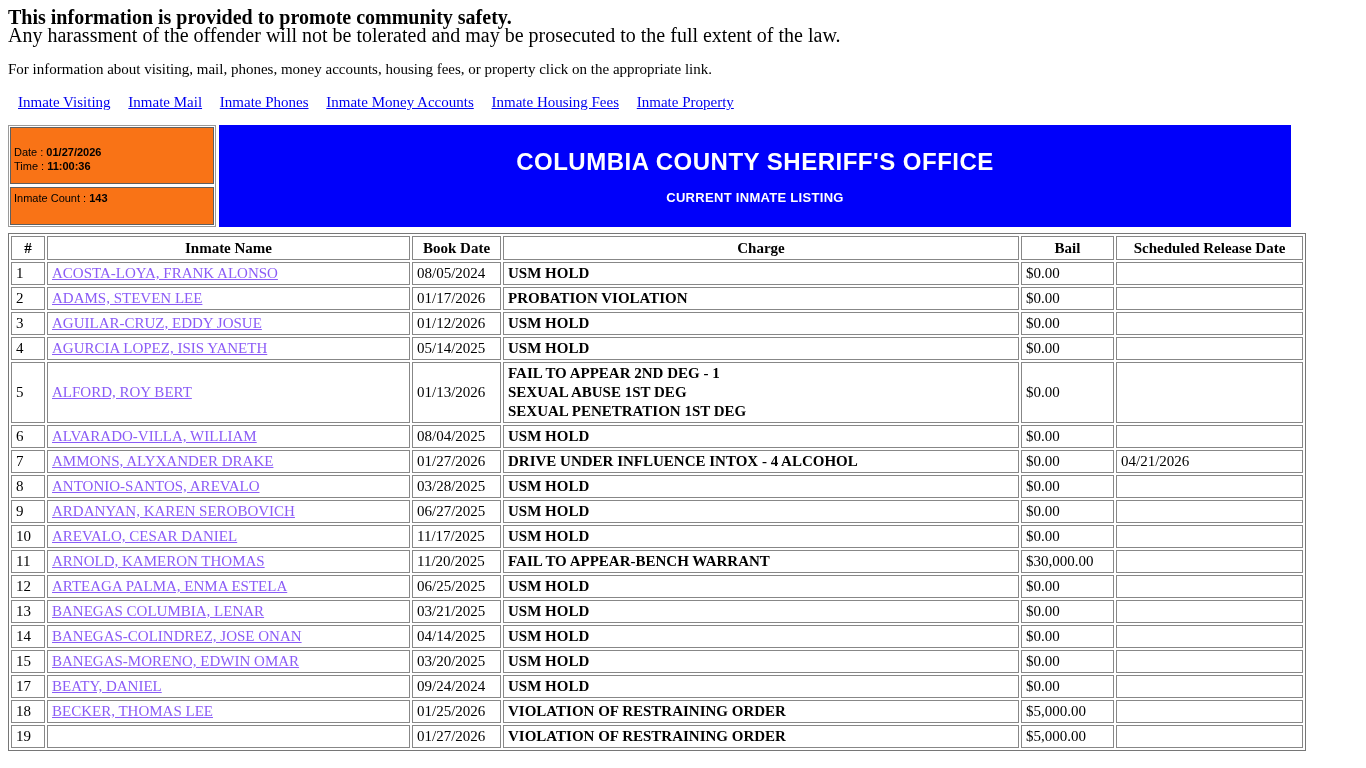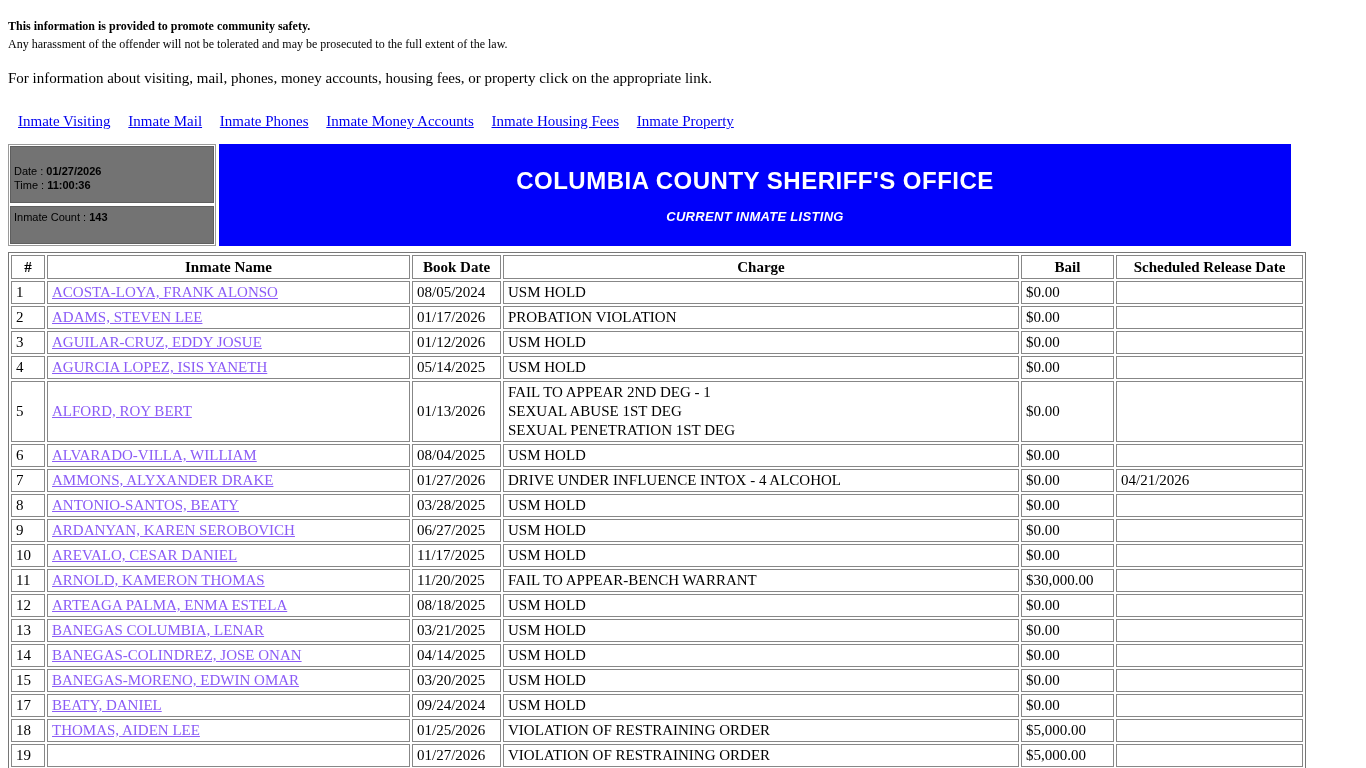--- a/index.html
+++ b/index.html
@@ -7,27 +7,27 @@
     margin: 0; padding: 0;
     width: 1366px; height: 768px;
     overflow: hidden;
     background: #ffffff;
     font-family: "Liberation Serif", serif;
     color: #000000;
   }
   .page { padding: 8px; }
 
   
-  .notice { font-size: 12px; line-height: 18px; margin-top: 9px; }
+  .notice { font-size: 20px; line-height: 18px; }
   .notice .bold-line { font-weight: bold; }
   .notice .italic { }
   .info-line { font-size: 15px; line-height: 18px; margin-top: 16px; }
 
   
-  .nav-links { margin-top: 26px; padding-left: 10px; font-size: 15px; }
+  .nav-links { margin-top: 16px; padding-left: 10px; font-size: 15px; }
   .nav-links a {
     color: #0000EE;
     text-decoration: underline;
     margin-right: 14px;
     cursor: pointer;
   }
 
   
   .header-area {
     margin-top: 14px;
@@ -41,39 +41,39 @@
     border: 1px solid #9a9a9a;
     padding: 1px;
     background: #ffffff;
   }
   .datetime-box, .count-box {
     border: 1px solid #5f5f5f;
     font-family: "Liberation Sans", sans-serif;
     font-size: 11px;
     line-height: 14px;
     padding: 2px 3px;
-    background: #737373;
+    background: #f97316;
   }
   .datetime-box { height: 57px; padding-top: 17px; margin-bottom: 3px; }
   .count-box { height: 38px; padding-top: 3px; }
   .label-sp { margin-right: 3px; }
   .banner {
     flex: 1;
     margin-left: 3px;
     background: #0000FA;
     color: #ffffff;
     text-align: center;
     font-family: "Liberation Sans", sans-serif;
     display: flex;
     flex-direction: column;
     justify-content: center;
     align-items: center;
   }
   .banner-title { font-size: 24px; font-weight: bold; letter-spacing: 0.5px; }
-  .banner-subtitle { font-size: 13px; font-weight: bold; margin-top: 14px; letter-spacing: 0.3px; font-style: italic; }
+  .banner-subtitle { font-size: 13px; font-weight: bold; margin-top: 14px; letter-spacing: 0.3px; }
 
   
   table.inmates {
     margin-top: 6px;
     border-collapse: separate;
     border-spacing: 2px;
     border: 1px solid #767676;
     background: #ffffff;
     table-layout: fixed;
     width: 1290px;
@@ -87,21 +87,21 @@
     overflow: hidden;
   }
   table.inmates th { font-weight: bold; text-align: center; height: 24px; }
   table.inmates td { height: 22px; text-align: left; }
   col.c-num  { width: 34px; }
   col.c-name { width: 363px; }
   col.c-book { width: 89px; }
   col.c-charge { width: 516px; }
   col.c-bail { width: 93px; }
   col.c-rel  { width: 187px; }
-  td.charge-cell { white-space: pre-line; }
+  td.charge-cell { white-space: pre-line; font-weight: bold; }
   td.name-cell a { color: #8b5cf6; text-decoration: underline; cursor: pointer; }
 </style>
 </head>
 <body>
 
 <div class="page">
 
   <div class="notice">
     <div class="bold-line">This information is provided to promote community safety.</div>
     <div><span>Any harassment of the offender </span><span class="italic">will not be tolerated</span><span> and may be prosecuted to the full extent of the law.</span></div>
@@ -214,21 +214,21 @@
     <td>7</td>
     <td class="name-cell"><a>AMMONS, ALYXANDER DRAKE</a></td>
     <td>01/27/2026</td>
     <td class="charge-cell">DRIVE UNDER INFLUENCE INTOX - 4 ALCOHOL</td>
     <td>$0.00</td>
     <td>04/21/2026</td>
   </tr>
 
   <tr>
     <td>8</td>
-    <td class="name-cell"><a>ANTONIO-SANTOS, BEATY</a></td>
+    <td class="name-cell"><a>ANTONIO-SANTOS, AREVALO</a></td>
     <td>03/28/2025</td>
     <td class="charge-cell">USM HOLD</td>
     <td>$0.00</td>
     <td></td>
   </tr>
 
   <tr>
     <td>9</td>
     <td class="name-cell"><a>ARDANYAN, KAREN SEROBOVICH</a></td>
     <td>06/27/2025</td>
@@ -251,21 +251,21 @@
     <td class="name-cell"><a>ARNOLD, KAMERON THOMAS</a></td>
     <td>11/20/2025</td>
     <td class="charge-cell">FAIL TO APPEAR-BENCH WARRANT</td>
     <td>$30,000.00</td>
     <td></td>
   </tr>
 
   <tr>
     <td>12</td>
     <td class="name-cell"><a>ARTEAGA PALMA, ENMA ESTELA</a></td>
-    <td>08/18/2025</td>
+    <td>06/25/2025</td>
     <td class="charge-cell">USM HOLD</td>
     <td>$0.00</td>
     <td></td>
   </tr>
 
   <tr>
     <td>13</td>
     <td class="name-cell"><a>BANEGAS COLUMBIA, LENAR</a></td>
     <td>03/21/2025</td>
     <td class="charge-cell">USM HOLD</td>
@@ -296,21 +296,21 @@
     <td>17</td>
     <td class="name-cell"><a>BEATY, DANIEL</a></td>
     <td>09/24/2024</td>
     <td class="charge-cell">USM HOLD</td>
     <td>$0.00</td>
     <td></td>
   </tr>
 
   <tr>
     <td>18</td>
-    <td class="name-cell"><a>THOMAS, AIDEN LEE</a></td>
+    <td class="name-cell"><a>BECKER, THOMAS LEE</a></td>
     <td>01/25/2026</td>
     <td class="charge-cell">VIOLATION OF RESTRAINING ORDER</td>
     <td>$5,000.00</td>
     <td></td>
   </tr>
 
   <tr>
     <td>19</td>
     <td class="name-cell"></td>
     <td>01/27/2026</td>

